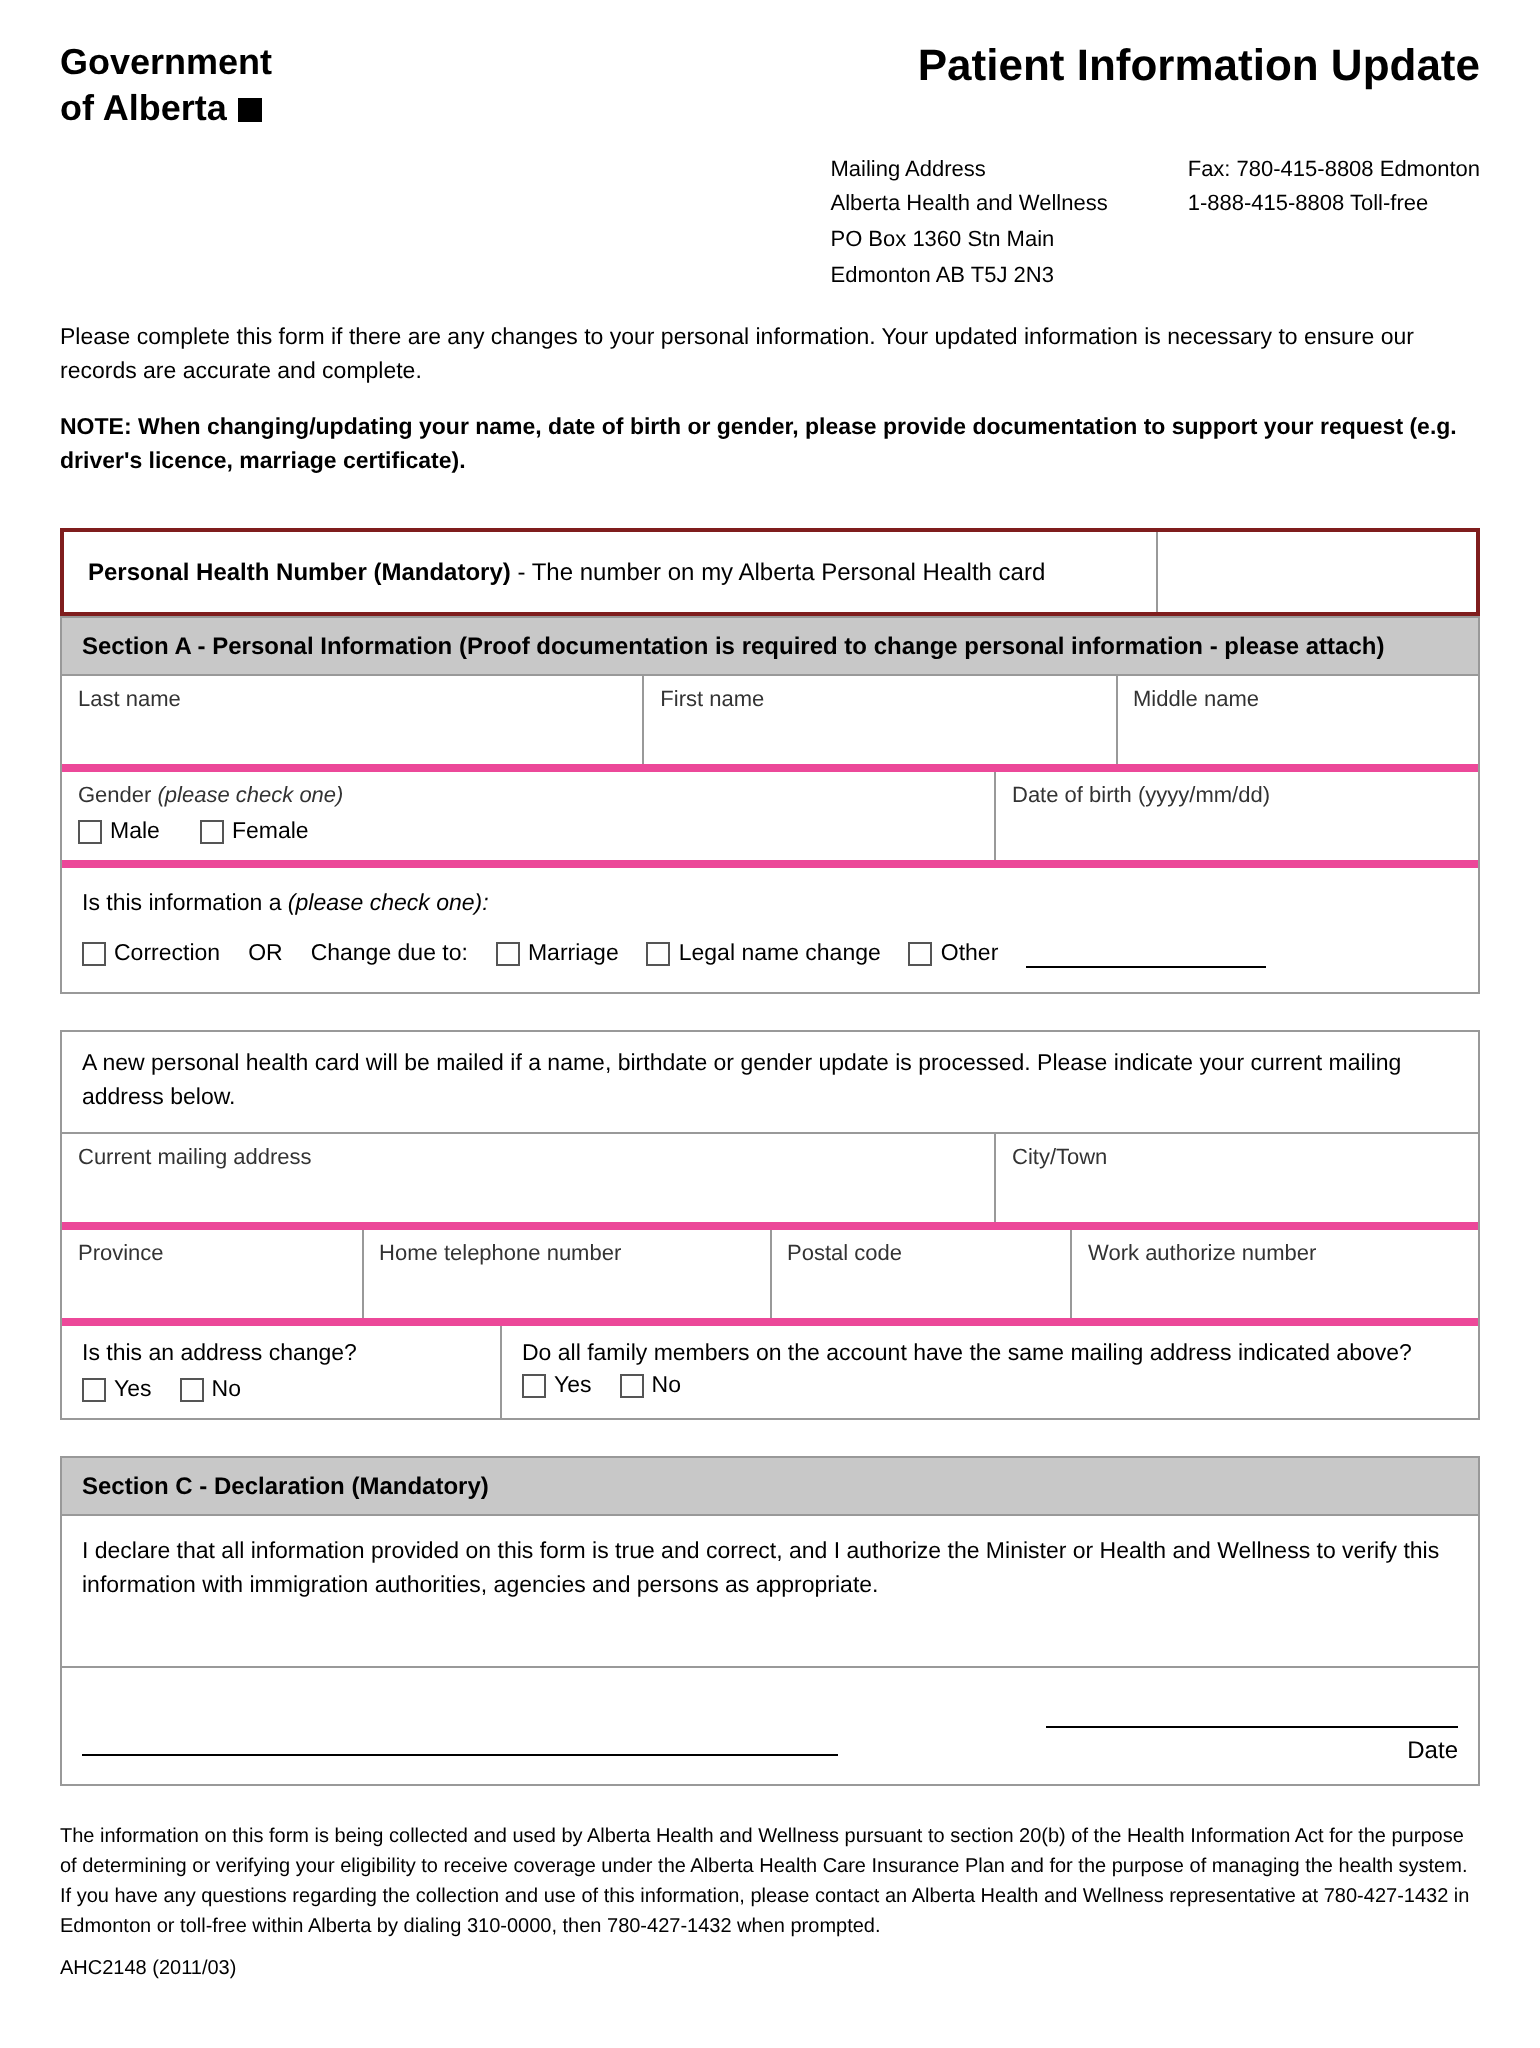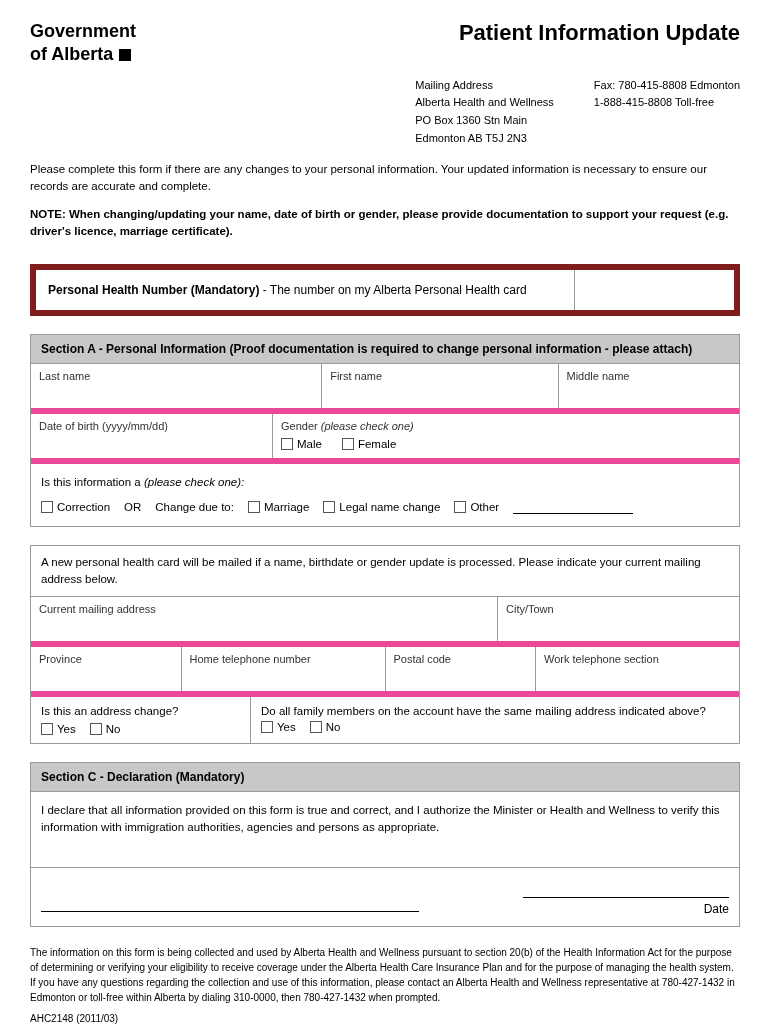--- a/index.html
+++ b/index.html
@@ -55,22 +55,21 @@
     .note-text {
       font-size: 11.5px;
       font-weight: bold;
       margin-bottom: 24px;
       line-height: 1.5;
     }
     
     .phn-row {
       display: flex;
       align-items: center;
-      border: 6px solid #7f1d1d;
-      margin-bottom: 18px;
+      border: 2px solid #7f1d1d;
     }
     .phn-label {
       padding: 10px 12px;
       font-size: 12px;
       flex: 1;
     }
     .phn-label strong { font-weight: bold; }
     .phn-input-box {
       border-left: 1px solid #999;
       width: 160px;
@@ -85,21 +84,21 @@
       background: #c8c8c8;
       padding: 7px 10px;
       font-size: 12px;
       font-weight: bold;
       border-bottom: 1px solid #999;
     }
     .section-header span { font-weight: bold; }
     
     .form-row {
       display: flex;
-      border-bottom: 6px solid #ec4899;
+      border-bottom: 4px solid #ec4899;
     }
     .form-row:last-child { border-bottom: none; }
     .form-cell {
       padding: 6px 8px;
       border-right: 1px solid #999;
       flex: 1;
       min-height: 44px;
       display: flex;
       flex-direction: column;
       justify-content: flex-start;
@@ -292,38 +291,38 @@
     </div>
     <div class="form-cell" style="flex:2">
       <div class="cell-label">First name</div>
     </div>
     <div class="form-cell" style="flex:1.5">
       <div class="cell-label">Middle name</div>
     </div>
   </div>
 
   <div class="form-row">
-    <div class="form-cell" style="flex:2">
-      <div class="cell-label">Date of birth (yyyy/mm/dd)</div>
-    </div>
     <div class="form-cell gender-cell" style="flex:4">
       <div class="cell-label">
         <span>Gender</span>
         <em>(please check one)</em>
       </div>
       <div class="gender-options">
         <div class="check-item">
           <span class="checkbox-box"></span>
           <span>Male</span>
         </div>
         <div class="check-item">
           <span class="checkbox-box"></span>
           <span>Female</span>
         </div>
       </div>
+    </div>
+    <div class="form-cell" style="flex:2">
+      <div class="cell-label">Date of birth (yyyy/mm/dd)</div>
     </div>
   </div>
 
   <div class="check-row">
     <div class="row-title">
       <span>Is this information a</span>
       <em>(please check one):</em>
     </div>
     <div class="check-items">
       <div class="check-item">
@@ -365,21 +364,21 @@
     <div class="form-cell" style="flex:1">
       <div class="cell-label">Province</div>
     </div>
     <div class="form-cell" style="flex:1.4">
       <div class="cell-label">Home telephone number</div>
     </div>
     <div class="form-cell" style="flex:1">
       <div class="cell-label">Postal code</div>
     </div>
     <div class="form-cell" style="flex:1.4">
-      <div class="cell-label">Work telephone section</div>
+      <div class="cell-label">Work authorize number</div>
     </div>
   </div>
 
   <div class="addr-change-row">
     <div class="addr-change-left">
       <div class="addr-change-title">Is this an address change?</div>
       <div class="addr-yn">
         <div class="check-item">
           <span class="checkbox-box"></span>
           <span>Yes</span>

